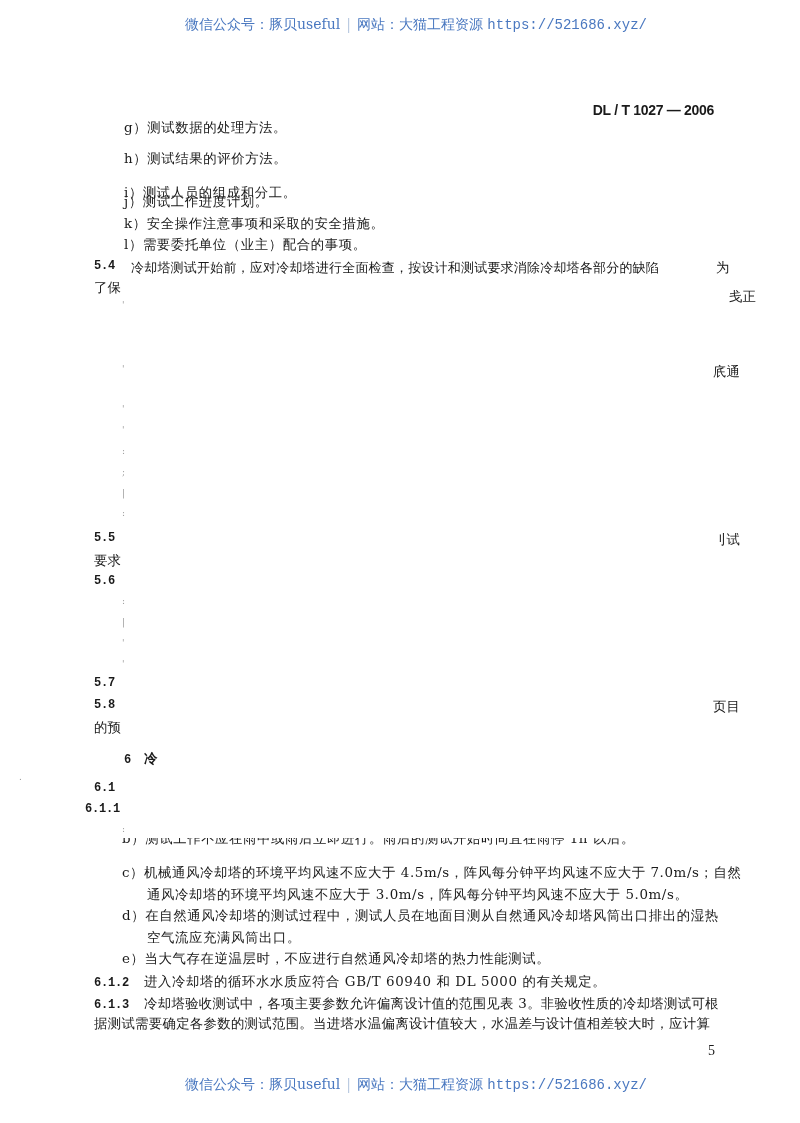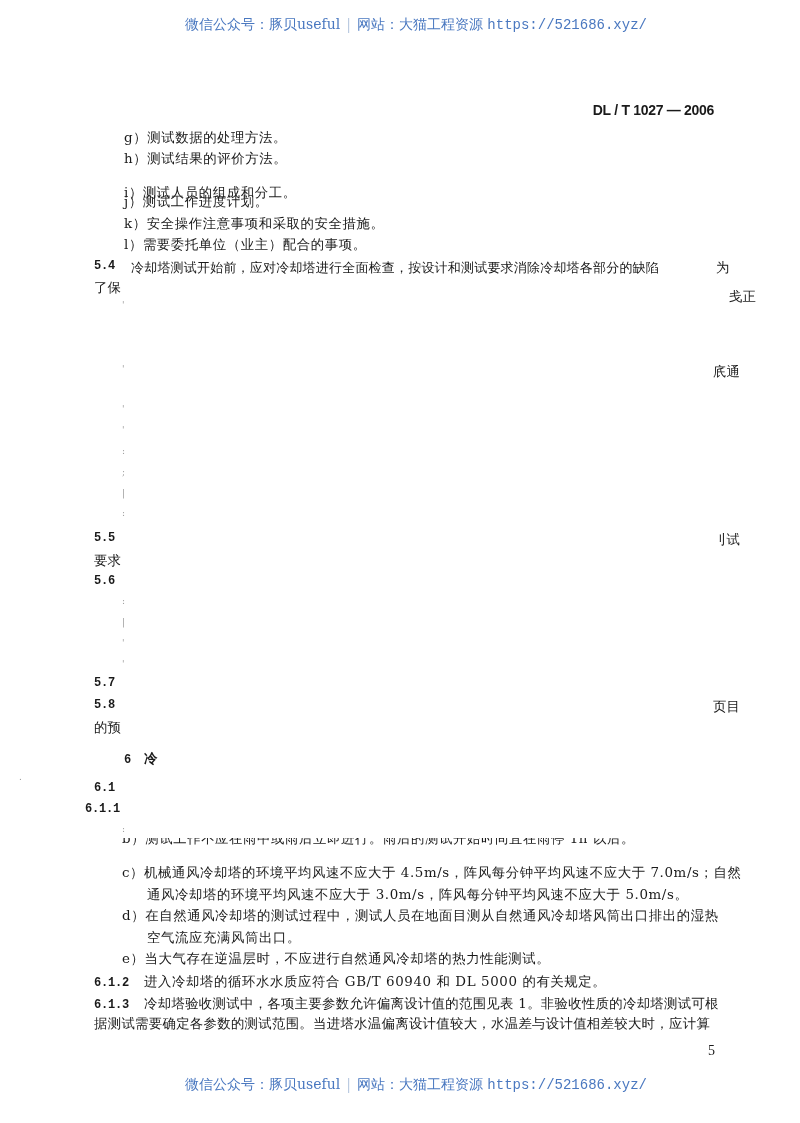--- a/index.html
+++ b/index.html
@@ -19,21 +19,21 @@
 </head>
 <body>
 
 <div class="abs wm" style="top:16px;">
   <span>微信公众号：豚贝useful</span><span class="sep">|</span><span>网站：大猫工程资源</span>
   <span class="url">https://521686.xyz/</span>
 </div>
 
 <div class="abs std" style="top:102px;">DL / T 1027 — 2006</div>
 
-<div class="abs t" style="left:108px; top:129px;">
+<div class="abs t" style="left:108px; top:119px;">
   <span>g）</span><span>测试数据的处理方法。</span>
 </div>
 <div class="abs t" style="left:108px; top:150px;">
   <span>h）</span><span>测试结果的评价方法。</span>
 </div>
 <div class="abs t" style="left:108px; top:184px;">
   <span>i）</span><span>测试人员的组成和分工。</span>
 </div>
 <div class="abs t" style="left:108px; top:193px;">
   <span>j）</span><span>测试工作进度计划。</span>
@@ -106,21 +106,21 @@
   <span>e）</span><span>当大气存在逆温层时，不应进行自然通风冷却塔的热力性能测试。</span>
 </div>
 
 <div class="abs" style="left:78px; top:971px;">
   <span class="num" style="font-weight:bold;">6.1.2</span>
   <span class="t" style="margin-left:10px;">进入冷却塔的循环水水质应符合 GB/T 60940 和 DL 5000 的有关规定。</span>
 </div>
 
 <div class="abs" style="left:78px; top:993px;">
   <span class="num" style="font-weight:bold;">6.1.3</span>
-  <span class="t" style="margin-left:10px; letter-spacing:0.3px;">冷却塔验收测试中，各项主要参数允许偏离设计值的范围见表 1。非验收性质的冷却塔测试可根</span>
+  <span class="t" style="margin-left:10px; letter-spacing:0.3px;">冷却塔验收测试中，各项主要参数允许偏离设计值的范围见表 3。非验收性质的冷却塔测试可根</span>
 </div>
 <div class="abs t" style="left:78px; top:1015px; letter-spacing:0.3px;">据测试需要确定各参数的测试范围。当进塔水温偏离设计值较大，水温差与设计值相差较大时，应计算</div>
 
 <div class="abs pgn" style="left:692px; top:1043px;">5</div>
 
 <div class="abs wm" style="top:1076px;">
   <span>微信公众号：豚贝useful</span><span class="sep">|</span><span>网站：大猫工程资源</span>
   <span class="url">https://521686.xyz/</span>
 </div>
 

